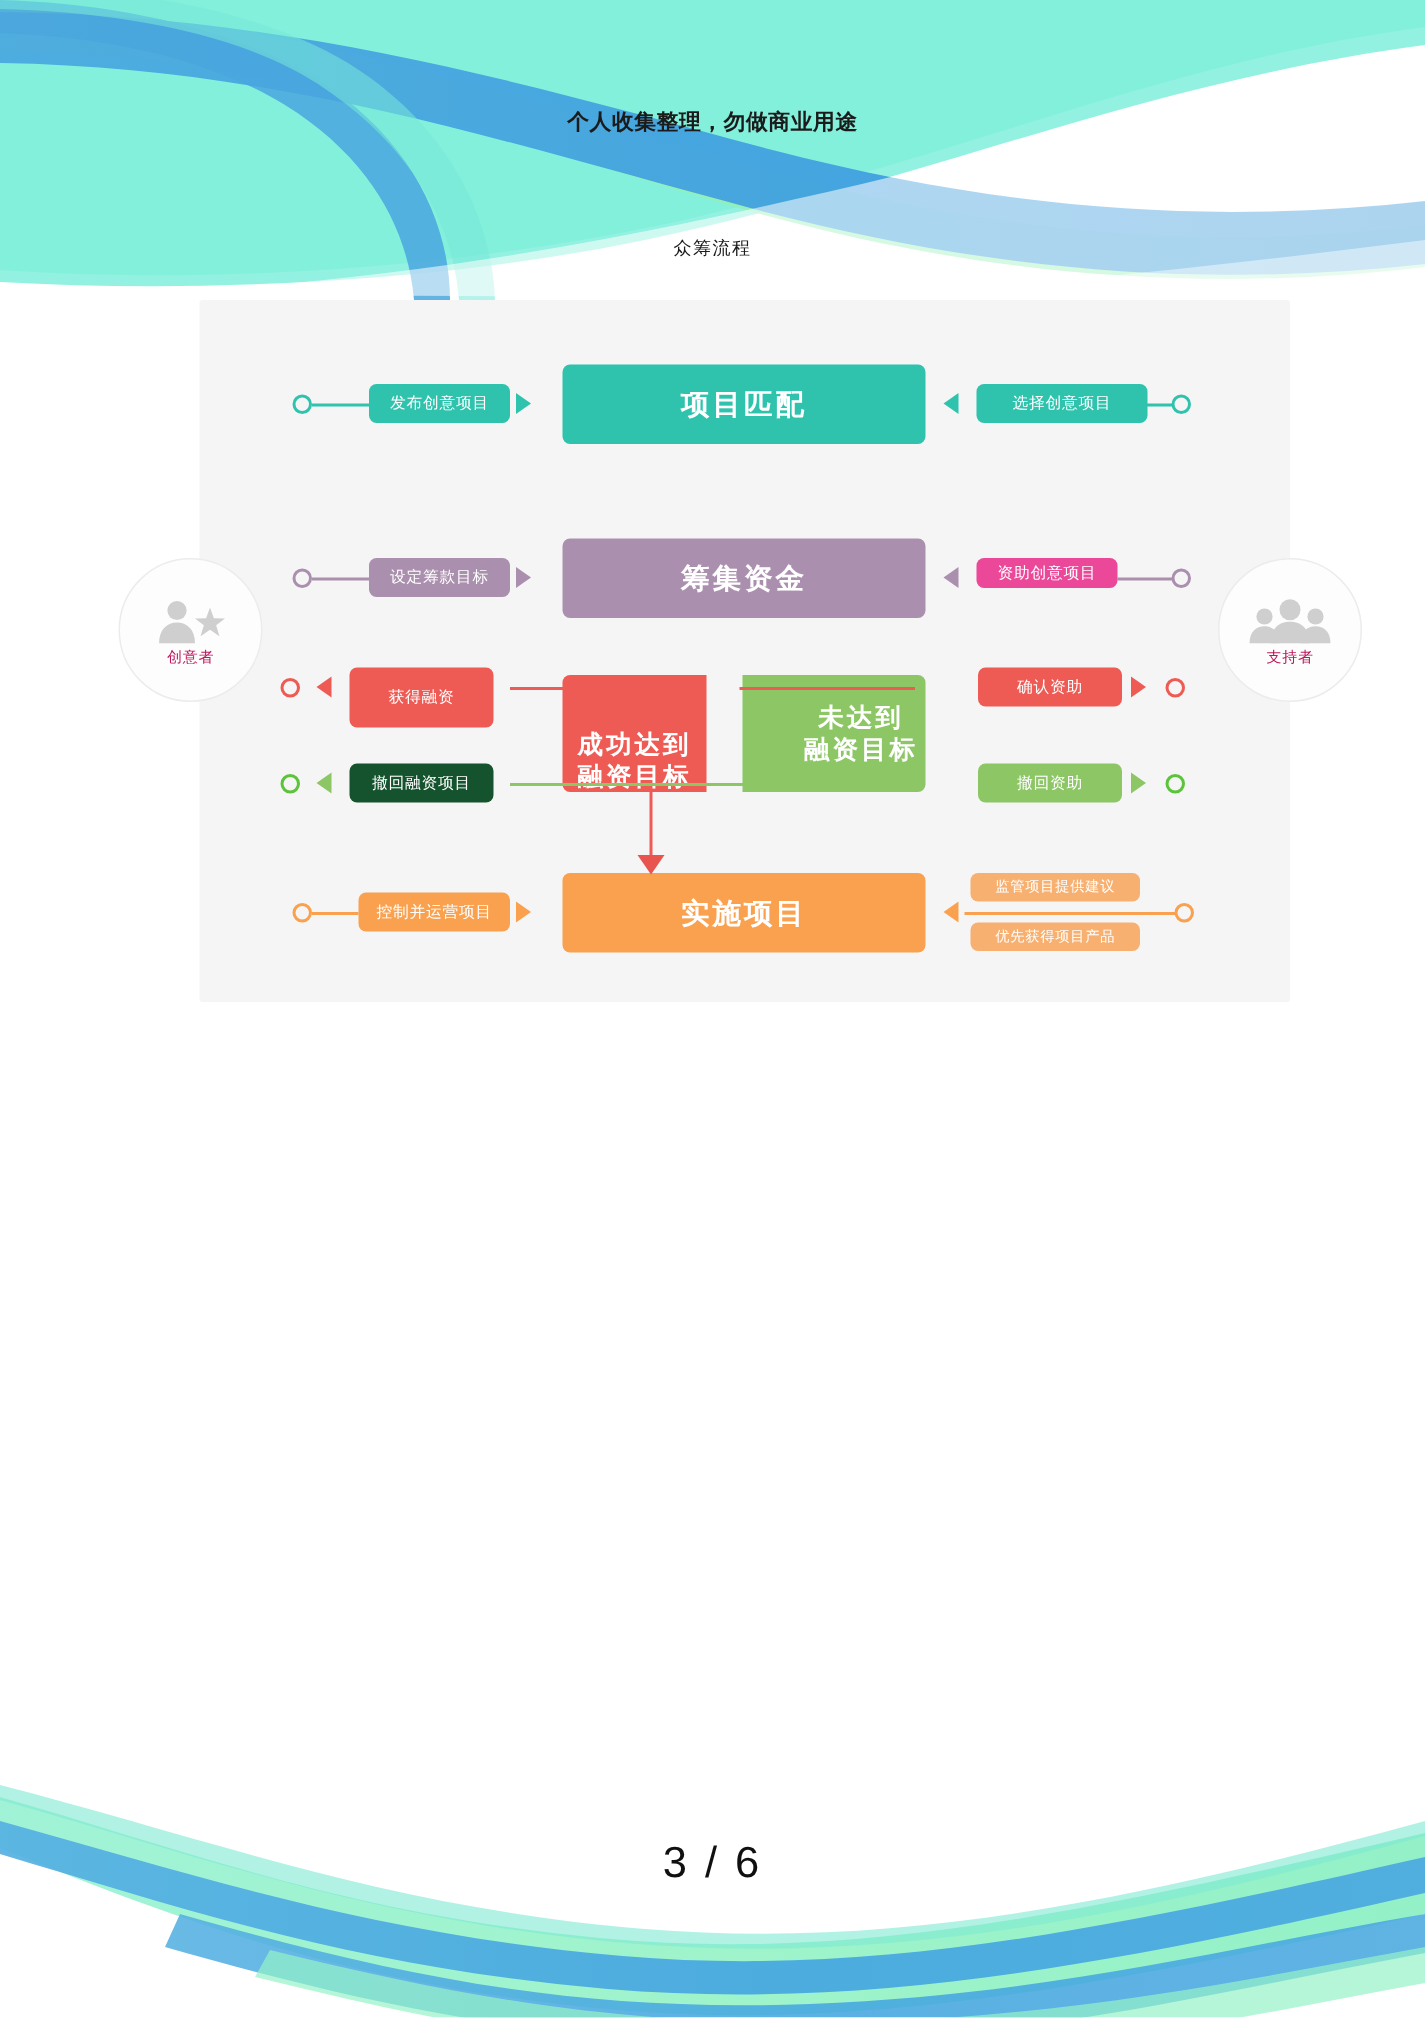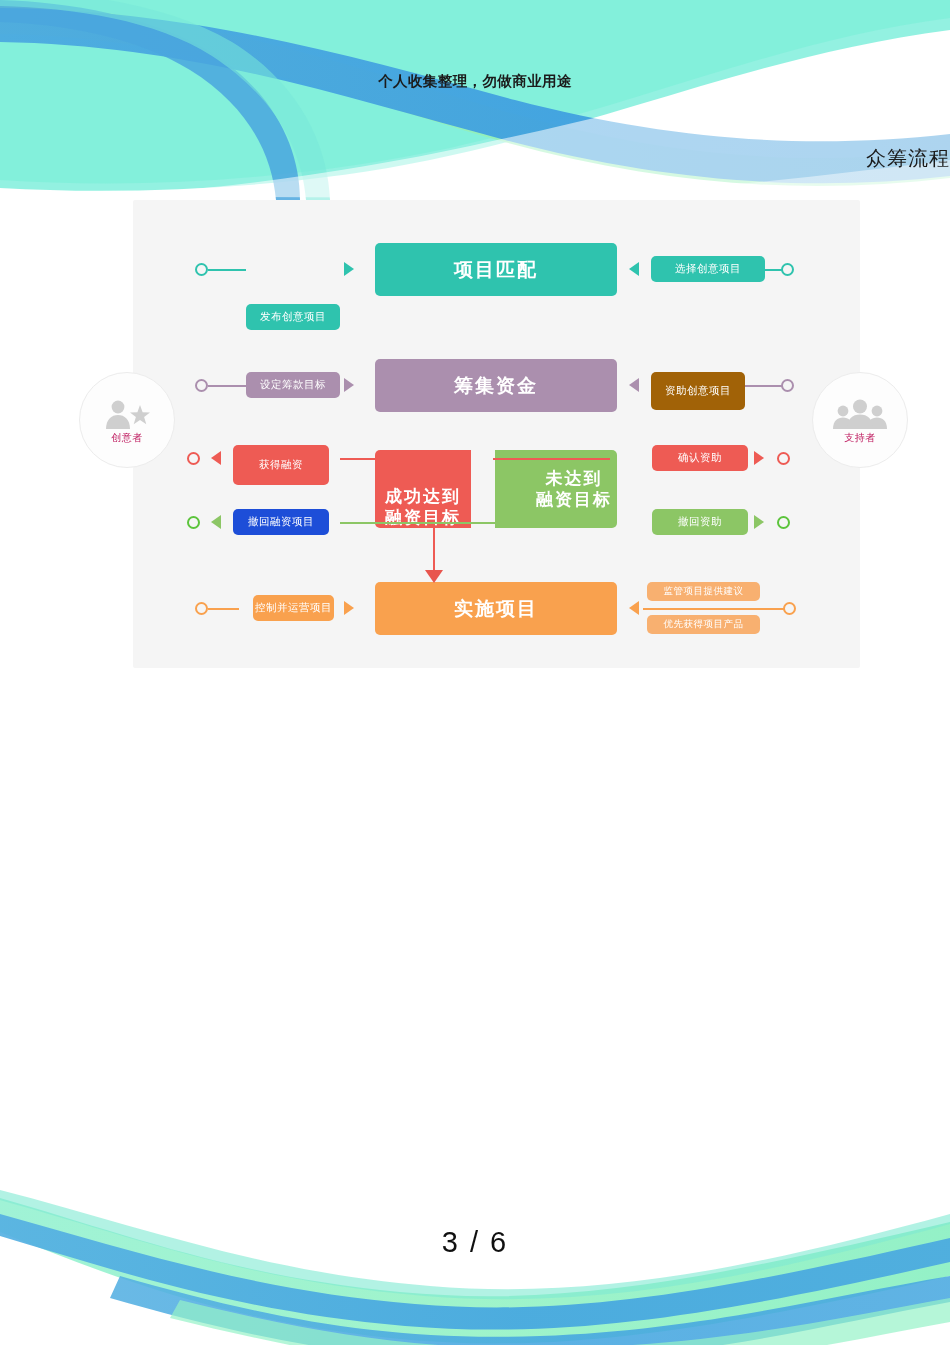--- a/index.html
+++ b/index.html
@@ -31,26 +31,26 @@
     width: 950px;
     text-align: center;
     font-family: "Liberation Serif", serif;
     font-size: 14.5px;
     color: #1b1b1b;
     letter-spacing: .4px;
     font-weight: bold;
   }
   .doc-title {
     position: absolute;
-    top: 145px;
+    top: 157px;
     left: 0;
     width: 950px;
-    text-align: right;
+    text-align: center;
     font-family: "Liberation Serif", serif;
-    font-size: 20px;
+    font-size: 12px;
     color: #1b1b1b;
     letter-spacing: 1px;
   }
 
   
   .diagram {
     position: absolute;
     left: 133px;
     top: 200px;
     width: 727px;
@@ -215,41 +215,41 @@
 </div>
 
 <div class="doc-note">个人收集整理，勿做商业用途</div>
 <div class="doc-title">众筹流程</div>
 
 <div class="diagram">
 
   <div class="row">
     <div class="ring" style="left:62px; top:63px; border-color:#2fc3ae;"></div>
     <div class="lead" style="left:75px; top:69px; width:38px; background:#2fc3ae;"></div>
-    <div class="pill" style="left:113px; top:56px; width:94px; height:26px; background:#2fc3ae;margin-top:48px;">发布创意项目</div>
+    <div class="pill" style="left:113px; top:56px; width:94px; height:26px; background:#2fc3ae;">发布创意项目</div>
     <div class="arrow right" style="left:211px; top:62px; border-left-color:#2fc3ae;"></div>
 
     <div class="main-box" style="left:242px; top:43px; width:242px; height:53px; background:#2fc3ae;">项目匹配</div>
 
     <div class="arrow left" style="left:496px; top:62px; border-right-color:#2fc3ae;"></div>
     <div class="pill" style="left:518px; top:56px; width:114px; height:26px; background:#2fc3ae;">选择创意项目</div>
     <div class="lead" style="left:612px; top:69px; width:38px; background:#2fc3ae;"></div>
     <div class="ring" style="left:648px; top:63px; border-color:#2fc3ae;"></div>
   </div>
 
   <div class="row">
     <div class="ring" style="left:62px; top:179px; border-color:#ab8fae;"></div>
     <div class="lead" style="left:75px; top:185px; width:38px; background:#ab8fae;"></div>
     <div class="pill" style="left:113px; top:172px; width:94px; height:26px; background:#ab8fae;">设定筹款目标</div>
     <div class="arrow right" style="left:211px; top:178px; border-left-color:#ab8fae;"></div>
 
     <div class="main-box" style="left:242px; top:159px; width:242px; height:53px; background:#ab8fae;">筹集资金</div>
 
     <div class="arrow left" style="left:496px; top:178px; border-right-color:#ab8fae;"></div>
-    <div class="pill" style="left:518px; top:172px; width:94px; height:38px; background:#a16207;">资助创意项目</div>
+    <div class="pill" style="left:518px; top:172px; width:94px; height:20px; background:#ec4899;">资助创意项目</div>
     <div class="lead" style="left:612px; top:185px; width:38px; background:#ab8fae;"></div>
     <div class="ring" style="left:648px; top:179px; border-color:#ab8fae;"></div>
   </div>
 
   <div class="row">
 
     <div class="main-box" style="left:242px; top:250px; width:96px; height:78px; background:#ee5b54; flex-direction:column; border-radius:5px 0 0 5px; font-size:17px; line-height:1.25;justify-content:flex-end;">
       <span>成功达到</span>
       <span>融资目标</span>
     </div>
@@ -273,38 +273,38 @@
     <div class="elbow" style="left:360px; top:322px; width:117px; height:4px;">
       <span style="left:0; top:0; width:117px; height:1.6px; background:#8cc665;"></span>
     </div>
 
     <div class="ring" style="left:54px; top:252px; border-color:#ee5b54;"></div>
     <div class="arrow left" style="left:78px; top:251px; border-right-color:#ee5b54;"></div>
     <div class="pill" style="left:100px; top:245px; width:96px; height:40px; background:#ee5b54;">获得融资</div>
 
     <div class="ring" style="left:54px; top:316px; border-color:#5cc43c;"></div>
     <div class="arrow left" style="left:78px; top:315px; border-right-color:#8cc665;"></div>
-    <div class="pill" style="left:100px; top:309px; width:96px; height:26px; background:#1d4ed8;">撤回融资项目</div>
+    <div class="pill" style="left:100px; top:309px; width:96px; height:26px; background:#14532d;">撤回融资项目</div>
 
     <div class="pill" style="left:519px; top:245px; width:96px; height:26px; background:#ee5b54;">确认资助</div>
     <div class="arrow right" style="left:621px; top:251px; border-left-color:#ee5b54;"></div>
     <div class="ring" style="left:644px; top:252px; border-color:#ee5b54;"></div>
 
     <div class="pill" style="left:519px; top:309px; width:96px; height:26px; background:#8cc665;">撤回资助</div>
     <div class="arrow right" style="left:621px; top:315px; border-left-color:#8cc665;"></div>
     <div class="ring" style="left:644px; top:316px; border-color:#5cc43c;"></div>
 
     <div class="lead" style="left:300px; top:328px; width:1.8px; height:45px; background:#ee5b54;"></div>
     <div class="arrow down" style="left:292px; top:370px;"></div>
   </div>
 
   <div class="row">
     <div class="ring" style="left:62px; top:402px; border-color:#f9a14e;"></div>
     <div class="lead" style="left:75px; top:408px; width:31px; background:#f9a14e;"></div>
-    <div class="pill" style="left:120px; top:395px; width:81px; height:26px; background:#f9a14e;">控制并运营项目</div>
+    <div class="pill" style="left:106px; top:395px; width:101px; height:26px; background:#f9a14e;">控制并运营项目</div>
     <div class="arrow right" style="left:211px; top:401px; border-left-color:#f9a14e;"></div>
 
     <div class="main-box" style="left:242px; top:382px; width:242px; height:53px; background:#f9a14e;">实施项目</div>
 
     <div class="arrow left" style="left:496px; top:401px; border-right-color:#f9a14e;"></div>
     <div class="lead" style="left:510px; top:408px; width:145px; background:#f9a14e;"></div>
     <div class="pill" style="left:514px; top:382px; width:113px; height:19px; background:#f8b070; font-size:9.5px;">监管项目提供建议</div>
     <div class="pill" style="left:514px; top:415px; width:113px; height:19px; background:#f8b070; font-size:9.5px;">优先获得项目产品</div>
     <div class="ring" style="left:650px; top:402px; border-color:#f9a14e;"></div>
   </div>

